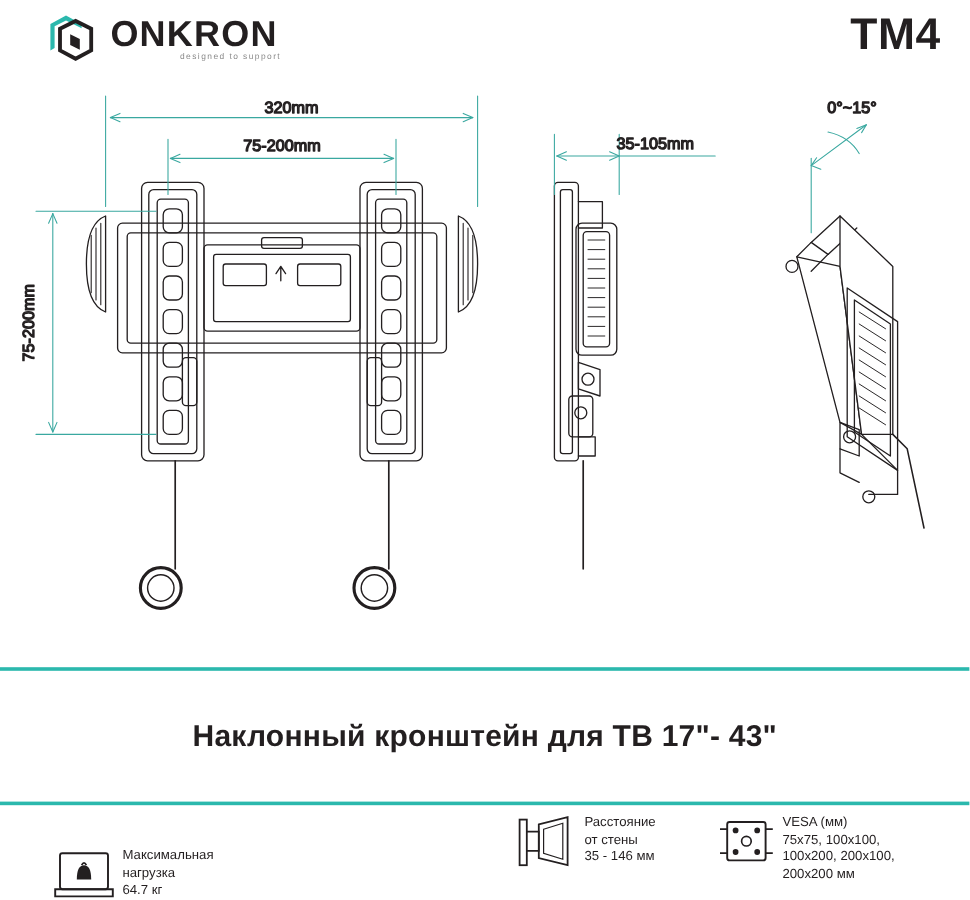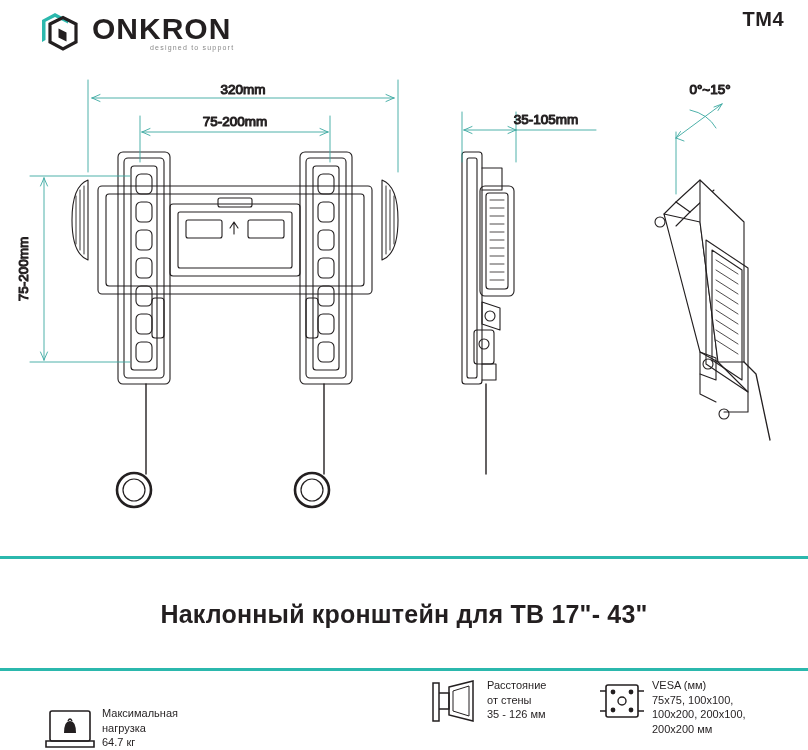--- a/index.html
+++ b/index.html
@@ -11,21 +11,21 @@
     overflow:hidden;
     position:relative;
   }
   .page{position:relative;width:800px;height:750px;}
 
   
   .header{position:absolute;left:0;top:0;width:808px;height:62px;}
   .logo-mark{position:absolute;left:38px;top:10px;width:44px;height:42px;}
   .brand{position:absolute;left:92px;top:12px;font-size:30px;font-weight:bold;letter-spacing:1px;color:#231f20;}
   .brand-sub{position:absolute;left:150px;top:44px;font-size:7px;letter-spacing:1.2px;color:#8a8a8a;}
-  .model{position:absolute;right:24px;top:8px;font-size:20px;font-weight:bold;letter-spacing:0.5px;color:#231f20;}
+  .model{position:absolute;right:24px;top:8px;font-size:37px;font-weight:bold;letter-spacing:0.5px;color:#231f20;}
 
   
   .drawing{position:absolute;left:0;top:62px;width:808px;height:490px;}
 
   
   .rule{position:absolute;left:0;width:808px;height:3px;background:#2bb8ad;}
   .rule-top{top:556px;}
   .rule-bottom{top:668px;}
 
   
@@ -224,21 +224,21 @@
     <div class="feature f3">
       <svg class="ficon" viewBox="0 0 52 44">
         <rect x="4" y="4" width="6" height="38" fill="none" stroke="#231f20" stroke-width="1.5"></rect>
         <path d="M10 14 L20 14 L20 30 L10 30" fill="none" stroke="#231f20" stroke-width="1.4"></path>
         <path d="M20 8 L44 2 L44 42 L20 36 Z" fill="none" stroke="#231f20" stroke-width="1.5"></path>
         <path d="M24 12 L40 7 L40 37 L24 32 Z" fill="none" stroke="#231f20" stroke-width="1"></path>
       </svg>
       <div class="ftext">
         <div>Расстояние</div>
         <div>от стены</div>
-        <div>35 - 126 мм</div>
+        <div>35 - 146 мм</div>
       </div>
     </div>
 
     <div class="feature f4">
       <svg class="ficon" viewBox="0 0 52 44">
         <rect x="10" y="6" width="32" height="32" rx="2" fill="none" stroke="#231f20" stroke-width="1.6"></rect>
         <circle cx="17" cy="13" r="2.4" fill="#231f20"></circle>
         <circle cx="35" cy="13" r="2.4" fill="#231f20"></circle>
         <circle cx="17" cy="31" r="2.4" fill="#231f20"></circle>
         <circle cx="35" cy="31" r="2.4" fill="#231f20"></circle>

